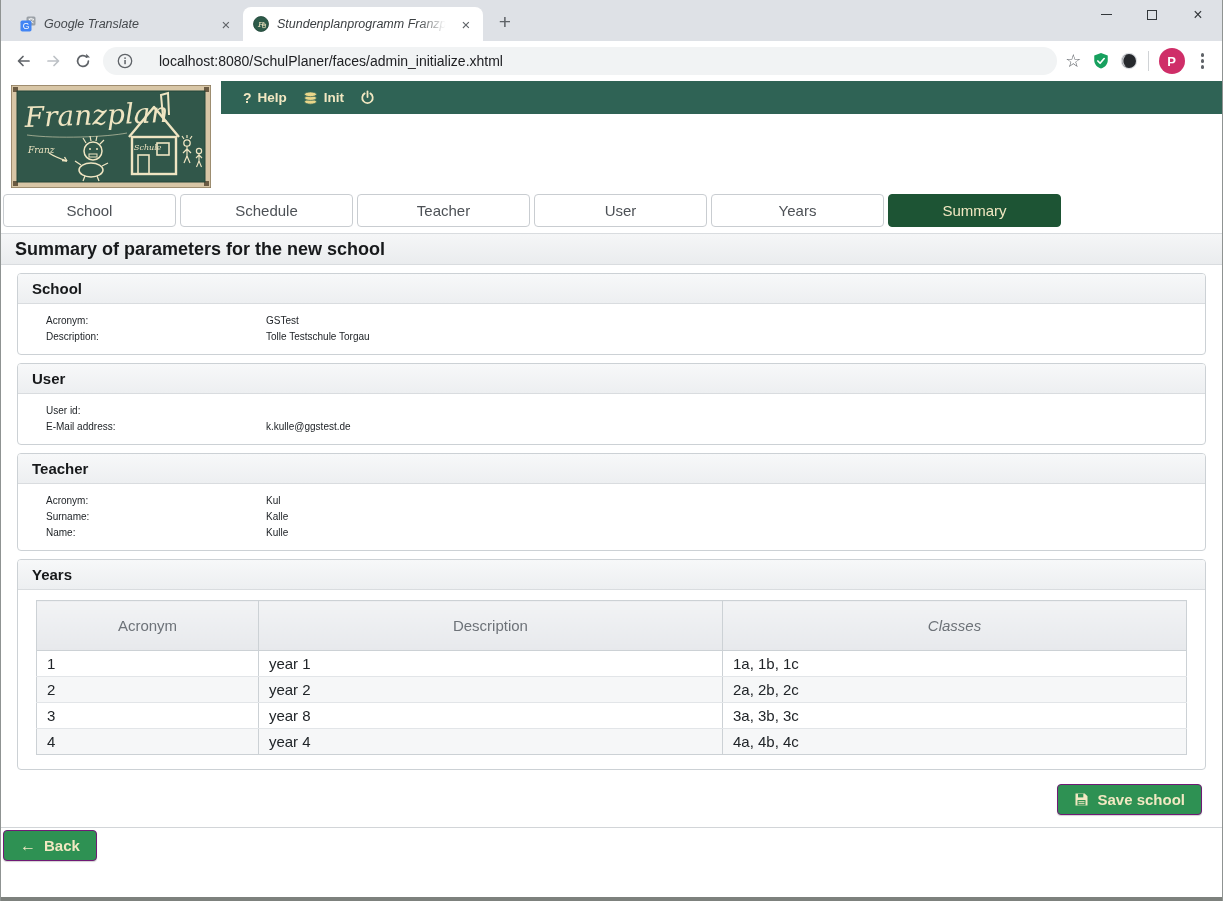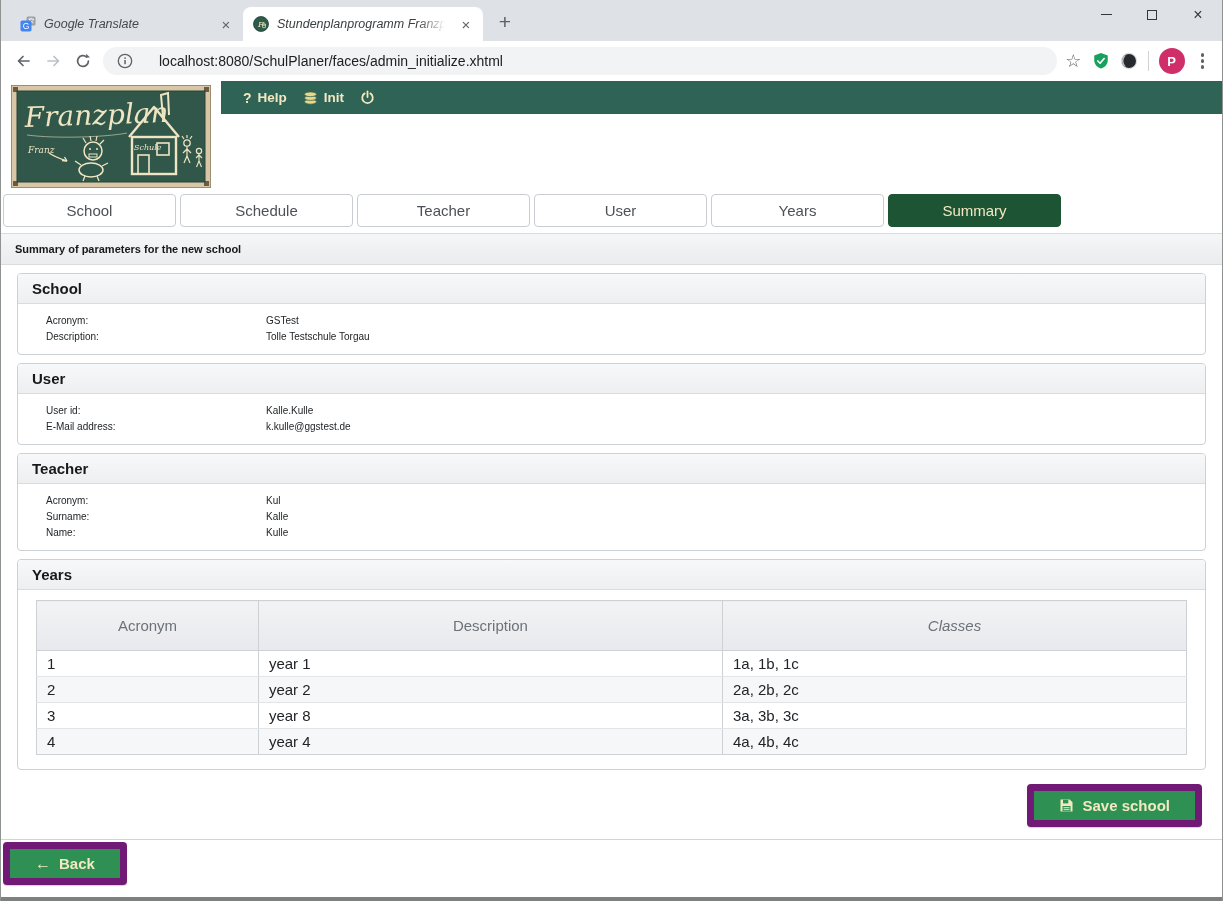--- a/index.html
+++ b/index.html
@@ -74,21 +74,21 @@
     color:#4d5156; font-size:15px; display:flex; align-items:center; justify-content:center;
   }
   .navtab.active { background:var(--dark_green,#1d5434); border-color:var(--dark_green,#1d5434);
     color:var(--cream,#f2e8c2); }
 
   
   .page-title {
     margin-top:6px; height:32px; background:linear-gradient(#f5f6f7,#eaecee);
     border-top:1px solid #d9dcdf; border-bottom:1px solid #d9dcdf;
     display:flex; align-items:center; padding-left:14px;
-    font-weight:bold; font-size:11px; color:#17191b;
+    font-weight:bold; font-size:18px; color:#17191b;
   }
 
   
   .panel { margin:8px 16px 0; border:1px solid #ccd1d5; border-radius:4px; background:#fff; }
   .panel-header {
     padding:6px 14px; background:linear-gradient(#f7f8f9,#edeff1);
     border-bottom:1px solid #d9dcdf; border-radius:3px 3px 0 0;
     font-weight:bold; font-size:15px; color:#17191b;
   }
   .panel-body { padding:8px 0 10px; }
@@ -107,22 +107,22 @@
     border-bottom:1px solid #e2e5e8; padding:4px 10px; color:#212529; background:#fff;
   }
   table.years tr:nth-child(even) td { background:#f6f7f8; }
   table.years tr:last-child td { border-bottom:1px solid #ccd1d5; }
   .col-acr { width:19.3%; } .col-desc { width:40.35%; } .col-cls { width:40.35%;font-style:italic; }
 
   
   .save-row { display:flex; justify-content:flex-end; margin:14px 20px 12px; }
   .btn {
     display:inline-flex; align-items:center; gap:8px;
-    background:var(--button_green,#2e9153); border:7px solid #701a75; border-radius:4px;
-    color:var(--cream,#f2e8c2); font-weight:bold; font-size:15px; padding:6px 25px;
+    background:var(--button_green,#2e9153); border:1px solid #701a75; border-radius:4px;
+    color:var(--cream,#f2e8c2); font-weight:bold; font-size:15px; padding:6px 16px;
     box-shadow:0 1px 1px rgba(0,0,0,.18); cursor:default;
   }
   .footer { border-top:1px solid #d2d5d8; padding:2px 0 0 2px; }
   .back-arrow { font-size:16px; line-height:1; }
   .bottom-strip { position:absolute; bottom:0; left:0; right:0; height:4px; background:#7d817d; }
 </style>
 </head>
 <body>
 
 <div class="window">
@@ -292,21 +292,20 @@
           <span>Tolle Testschule Torgau</span>
         </div>
       </div>
     </div>
 
     <div class="panel">
       <div class="panel-header">User</div>
       <div class="panel-body">
         <div class="field-row">
           <span>User id:</span>
-          <span>Kalle.Kulle</span>
         </div>
         <div class="field-row">
           <span>E-Mail address:</span>
           <span>k.kulle@ggstest.de</span>
         </div>
       </div>
     </div>
 
     <div class="panel">
       <div class="panel-header">Teacher</div>

